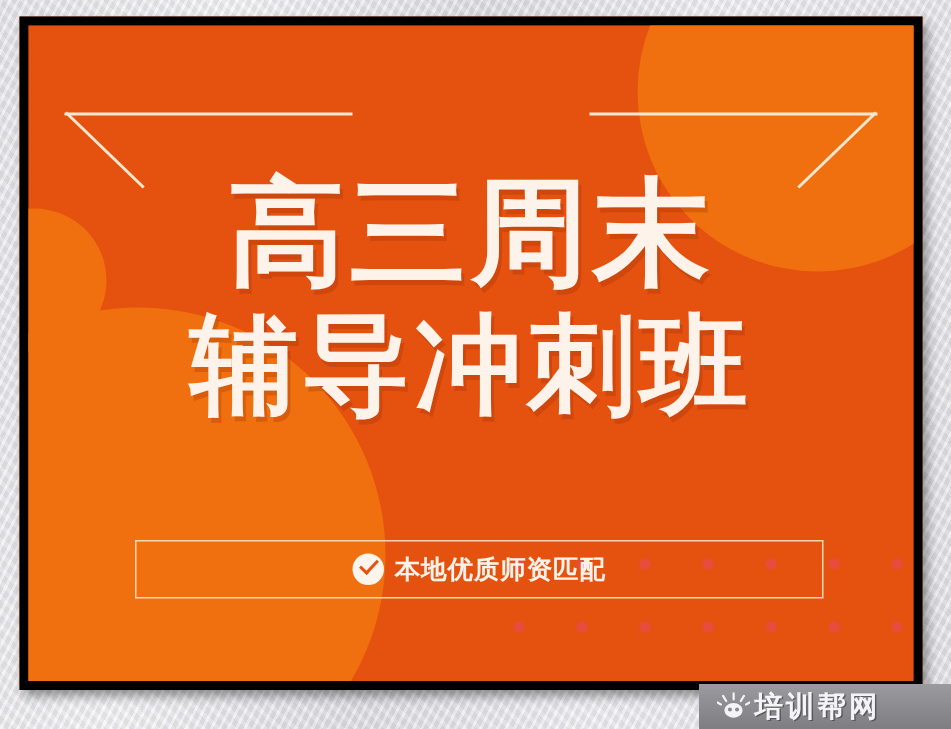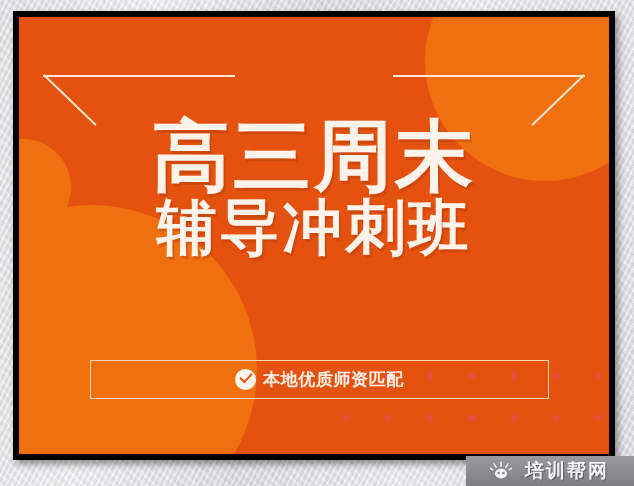--- a/index.html
+++ b/index.html
@@ -80,21 +80,21 @@
   .hl-line{
     display:block;
     color:#fdf3ea;
     font-weight:bold;
     letter-spacing:3px;
     line-height:1.02;
     text-shadow:2px 3px 0 rgba(150,45,6,.28);
     white-space:nowrap;
   }
   .hl-line.l1{ font-size:78px; }
-  .hl-line.l2{ font-size:60px; }
+  .hl-line.l2{ font-size:72px; margin-top:10px; }
 
   
   #tagbox{
     position:absolute;
     left:71px; top:343px; width:459px; height:39px;
     border:1.6px solid #f6d7b0;
     display:flex; align-items:center; justify-content:center;
     gap:34px;
   }
   .tag{
@@ -116,22 +116,22 @@
   }
   .tag-label{
     color:#fdf3ea; font-size:17px; font-weight:bold; letter-spacing:.6px;
   }
 
   
   #watermark{
     position:absolute;
     left:466px; top:456px; width:168px; height:30px;
     background:linear-gradient(180deg,#9b9b9f 0%,#8d8d91 48%,#7e7e82 100%);
-    display:flex; align-items:center; gap:13px;
-    padding-left:24px;
+    display:flex; align-items:center; gap:3px;
+    padding-left:12px;
     overflow:hidden;
   }
   #wm-icon{ width:22px; height:20px; position:relative; flex:0 0 auto; }
   #wm-icon svg{ display:block; }
   #wm-text{
     color:#f4f4f6; font-size:19px; font-weight:bold; letter-spacing:2px;
     text-shadow:1px 1px 0 rgba(0,0,0,.35);
   }
 </style>
 </head>

